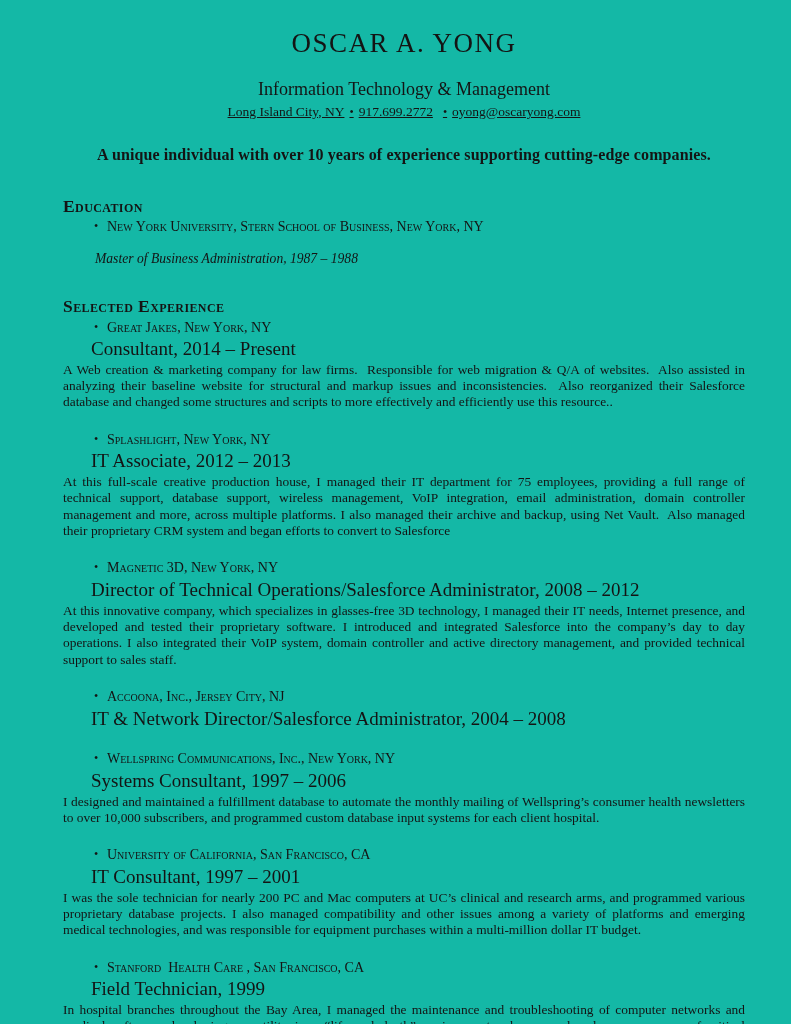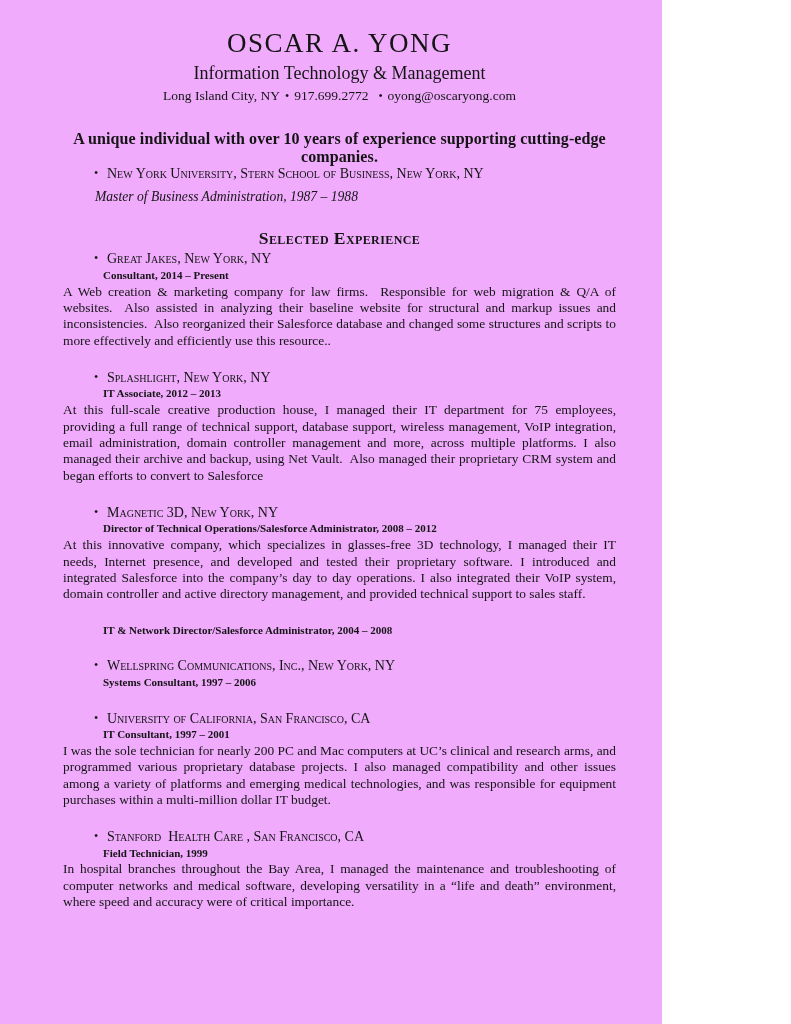--- a/index.html
+++ b/index.html
@@ -1,76 +1,76 @@
 <!DOCTYPE html>
 <html><head>
 <meta charset="utf-8">
 <style>
   html, body { margin: 0; padding: 0; background: #ffffff; }
   .page {
     position: relative;
-    width: 662px;
+    width: 791px;
     height: 1024px;
-    background: #f0abfc;
+    background: #14b8a6;
     overflow: hidden;
     font-family: "Liberation Serif", "DejaVu Serif", serif;
     color: #141414;
     box-sizing: border-box;
     padding: 28px 46px 0 63px;
   }
   
   .header { text-align: center; }
   .person-name {
     margin: 0;
     font-size: 27px;
     font-weight: normal;
     letter-spacing: 1.5px;
     line-height: 1.15;
   }
-  .subtitle { font-size: 18px; margin-top: 4px; line-height: 1.2; }
-  .contact { font-size: 13.5px; margin-top: 3px; line-height: 1.2; }
+  .subtitle { font-size: 18px; margin-top: 20px; line-height: 1.2; }
+  .contact { font-size: 13.5px; margin-top: 3px; line-height: 1.2; text-decoration: underline; }
   .contact .sep { margin: 0 5px; font-size: 12px; }
   .contact .sep2 { margin-left: 10px; }
   .tagline {
     font-weight: bold;
     font-size: 16px;
     margin-top: 26px;
     letter-spacing: 0.1px;
   }
   
   .sec-h {
     margin: 0 0 3px 0;
     font-size: 17.5px;
     font-weight: bold;
     font-variant: small-caps;
     letter-spacing: 0.4px;
     line-height: 1.1;
   }
   .sec-h.edu { margin-top: 33px; }
-  .sec-h.exp { margin-top: 23px; text-align: center; }
+  .sec-h.exp { margin-top: 30px; }
   .org-line {
     font-size: 14px;
     font-variant: small-caps;
     line-height: 1.18;
     padding-left: 2px;
     white-space: pre-wrap;
     margin-left: 29px;
   }
   .bullet { display: inline-block; width: 13px; font-size: 12px; vertical-align: 1px; }
   .detail-italic {
     font-style: italic;
     font-size: 13.6px;
     margin-left: 32px;
     line-height: 1.3;
-    margin-top: 6px;
+    margin-top: 14px;
   }
   .role {
-    font-weight: bold;
-    font-size: 11px;
-    margin-left: 40px;
+    font-weight: normal;
+    font-size: 19px;
+    margin-left: 28px;
     line-height: 1.25;
     margin-top: 1px;
   }
   .desc {
     margin: 1px 0 0 0;
     font-size: 13.4px;
     line-height: 1.22;
     text-align: justify;
     white-space: pre-wrap;
   }
@@ -85,20 +85,21 @@
   <header class="header">
     <h1 class="person-name">OSCAR A. YONG</h1>
     <div class="subtitle">Information Technology &amp; Management</div>
     <div class="contact">
       <span>Long Island City, NY</span><span class="sep">•</span><span>917.699.2772</span><span class="sep sep2">•</span><span>oyong@oscaryong.com</span>
     </div>
     <div class="tagline">A unique individual with over 10 years of experience supporting cutting-edge companies.</div>
   </header>
 
   <section>
+    <h2 class="sec-h edu">Education</h2>
 
     <div class="edu-entry">
       <div class="org-line"><span class="bullet">•</span><span>New York University, Stern School of Business, New York, NY</span></div>
       <div class="detail-italic">Master of Business Administration, 1987 – 1988</div>
     </div>
 
   </section>
 
   <section>
     <h2 class="sec-h exp">Selected Experience</h2>
@@ -115,26 +116,28 @@
       <p class="desc">At this full-scale creative production house, I managed their IT department for 75 employees, providing a full range of technical support, database support, wireless management, VoIP integration, email administration, domain controller management and more, across multiple platforms. I also managed their archive and backup, using Net Vault.  Also managed their proprietary CRM system and began efforts to convert to Salesforce</p>
     </div>
 
     <div class="exp-entry">
       <div class="org-line"><span class="bullet">•</span><span>Magnetic 3D, New York, NY</span></div>
       <div class="role">Director of Technical Operations/Salesforce Administrator, 2008 – 2012</div>
       <p class="desc">At this innovative company, which specializes in glasses-free 3D technology, I managed their IT needs, Internet presence, and developed and tested their proprietary software. I introduced and integrated Salesforce into the company’s day to day operations. I also integrated their VoIP system, domain controller and active directory management, and provided technical support to sales staff.</p>
     </div>
 
     <div class="exp-entry">
+      <div class="org-line"><span class="bullet">•</span><span>Accoona, Inc., Jersey City, NJ</span></div>
       <div class="role">IT &amp; Network Director/Salesforce Administrator, 2004 – 2008</div>
     </div>
 
     <div class="exp-entry">
       <div class="org-line"><span class="bullet">•</span><span>Wellspring Communications, Inc., New York, NY</span></div>
       <div class="role">Systems Consultant, 1997 – 2006</div>
+      <p class="desc">I designed and maintained a fulfillment database to automate the monthly mailing of Wellspring’s consumer health newsletters to over 10,000 subscribers, and programmed custom database input systems for each client hospital.</p>
     </div>
 
     <div class="exp-entry">
       <div class="org-line"><span class="bullet">•</span><span>University of California, San Francisco, CA</span></div>
       <div class="role">IT Consultant, 1997 – 2001</div>
       <p class="desc">I was the sole technician for nearly 200 PC and Mac computers at UC’s clinical and research arms, and programmed various proprietary database projects. I also managed compatibility and other issues among a variety of platforms and emerging medical technologies, and was responsible for equipment purchases within a multi-million dollar IT budget.</p>
     </div>
 
     <div class="exp-entry">
       <div class="org-line"><span class="bullet">•</span><span>Stanford  Health Care , San Francisco, CA</span></div>

